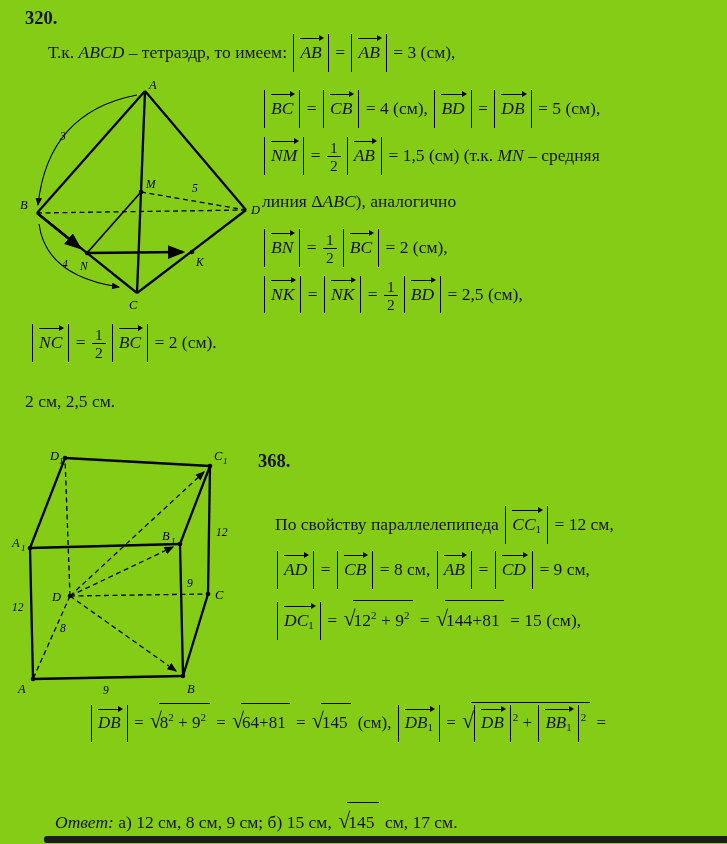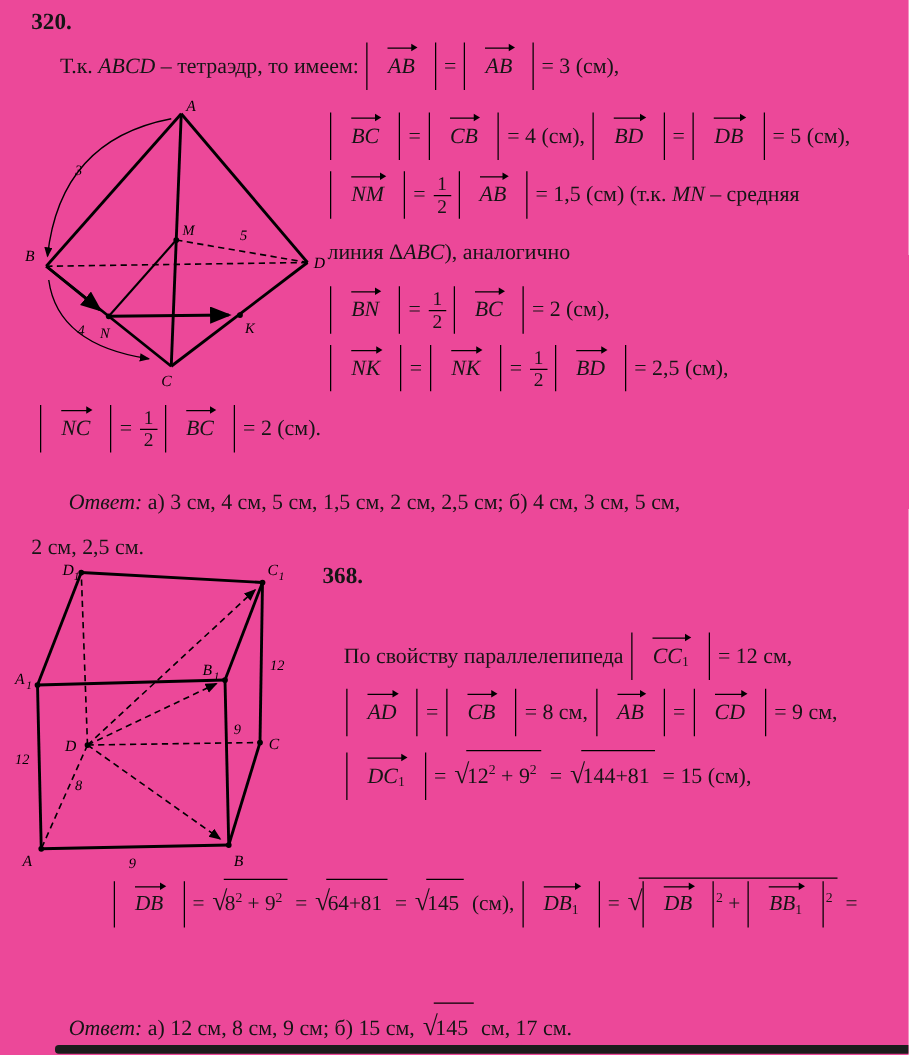--- a/index.html
+++ b/index.html
@@ -1,33 +1,33 @@
 <!DOCTYPE html>
 <html><head>
 <meta charset="utf-8">
 <style>
   *{margin:0;padding:0;box-sizing:border-box;}
   html,body{background:#ffffff;}
   body{font-family:"Liberation Serif","DejaVu Serif",serif;color:#151515;}
-  .page{position:relative;width:727px;height:844px;background:#ec4899;overflow:hidden;font-size:17.5px;}
+  .page{position:relative;width:727px;height:844px;background:#84cc16;overflow:hidden;font-size:17.5px;}
   .abspos{position:absolute;}
   .pnum{font-weight:bold;font-size:18.5px;}
   .mline{white-space:nowrap;line-height:2.05;}
   .ind{padding-left:30px;}
 
   
   .vec{display:inline-block;position:relative;padding:8px 2px 0 2px;line-height:1.1;}
   .vec i{font-style:italic;}
   .vec sub{font-size:11px;font-style:normal;vertical-align:-3px;}
   .vec .vbar{position:absolute;top:3px;left:2px;right:4px;height:1.2px;background:#000;}
   .vec .vbar::after{content:"";position:absolute;right:-4px;top:-2.7px;width:0;height:0;
     border-top:3px solid transparent;border-bottom:3px solid transparent;border-left:5px solid #000;}
 
   
-  .abs{display:inline-block;border-left:1.4px solid #000;border-right:1.4px solid #000;padding:1px 14px;margin:0 2px;}
+  .abs{display:inline-block;border-left:1.4px solid #000;border-right:1.4px solid #000;padding:1px 4px;margin:0 2px;}
 
   
   .frac{display:inline-block;vertical-align:middle;text-align:center;line-height:1.12;margin:0 4px 0 2px;font-size:15.5px;}
   .frac .fn{display:block;border-bottom:1.2px solid #000;padding:0 3px;}
   .frac .fd{display:block;}
 
   sup{font-size:11px;}
 
   
   .sqrt{display:inline-block;white-space:nowrap;margin:0 2px;}
@@ -113,21 +113,20 @@
     <div class="mline"><span class="abs"><span class="vec"><i>BC</i><span class="vbar"></span></span></span> = <span class="abs"><span class="vec"><i>CB</i><span class="vbar"></span></span></span> = 4 (см), <span class="abs"><span class="vec"><i>BD</i><span class="vbar"></span></span></span> = <span class="abs"><span class="vec"><i>DB</i><span class="vbar"></span></span></span> = 5 (см),</div>
     <div class="mline"><span class="abs"><span class="vec"><i>NM</i><span class="vbar"></span></span></span> = <span class="frac"><span class="fn">1</span><span class="fd">2</span></span><span class="abs"><span class="vec"><i>AB</i><span class="vbar"></span></span></span> = 1,5 (см) (т.к. <i>MN</i> – средняя</div>
     <div class="mline">линия Δ<i>ABC</i>), аналогично</div>
     <div class="mline"><span class="abs"><span class="vec"><i>BN</i><span class="vbar"></span></span></span> = <span class="frac"><span class="fn">1</span><span class="fd">2</span></span><span class="abs"><span class="vec"><i>BC</i><span class="vbar"></span></span></span> = 2 (см),</div>
     <div class="mline"><span class="abs"><span class="vec"><i>NK</i><span class="vbar"></span></span></span> = <span class="abs"><span class="vec"><i>NK</i><span class="vbar"></span></span></span> = <span class="frac"><span class="fn">1</span><span class="fd">2</span></span><span class="abs"><span class="vec"><i>BD</i><span class="vbar"></span></span></span> = 2,5 (см),</div>
   </div>
 
   <div class="abspos mline" id="p320-nc"><span class="abs"><span class="vec"><i>NC</i><span class="vbar"></span></span></span> = <span class="frac"><span class="fn">1</span><span class="fd">2</span></span><span class="abs"><span class="vec"><i>BC</i><span class="vbar"></span></span></span> = 2 (см).</div>
 
   <div class="abspos" id="p320-ans">
-    <div class="mline ind"><i>Ответ:</i> а) 3 см, 4 см, 5 см, 1,5 см, 2 см, 2,5 см; б) 4 см, 3 см, 5 см,</div>
     <div class="mline">2 см, 2,5 см.</div>
   </div>
 
   <div class="abspos pnum" id="p321-num">368.</div>
 
   <svg id="fig321" class="abspos fig" viewBox="0 0 240 252" width="240" height="252">
     <defs>
       <marker id="ah2" markerWidth="9" markerHeight="8" refX="6.5" refY="3" orient="auto">
         <path d="M0,0 L7.5,3 L0,6 Z" fill="#000"></path>
       </marker>

